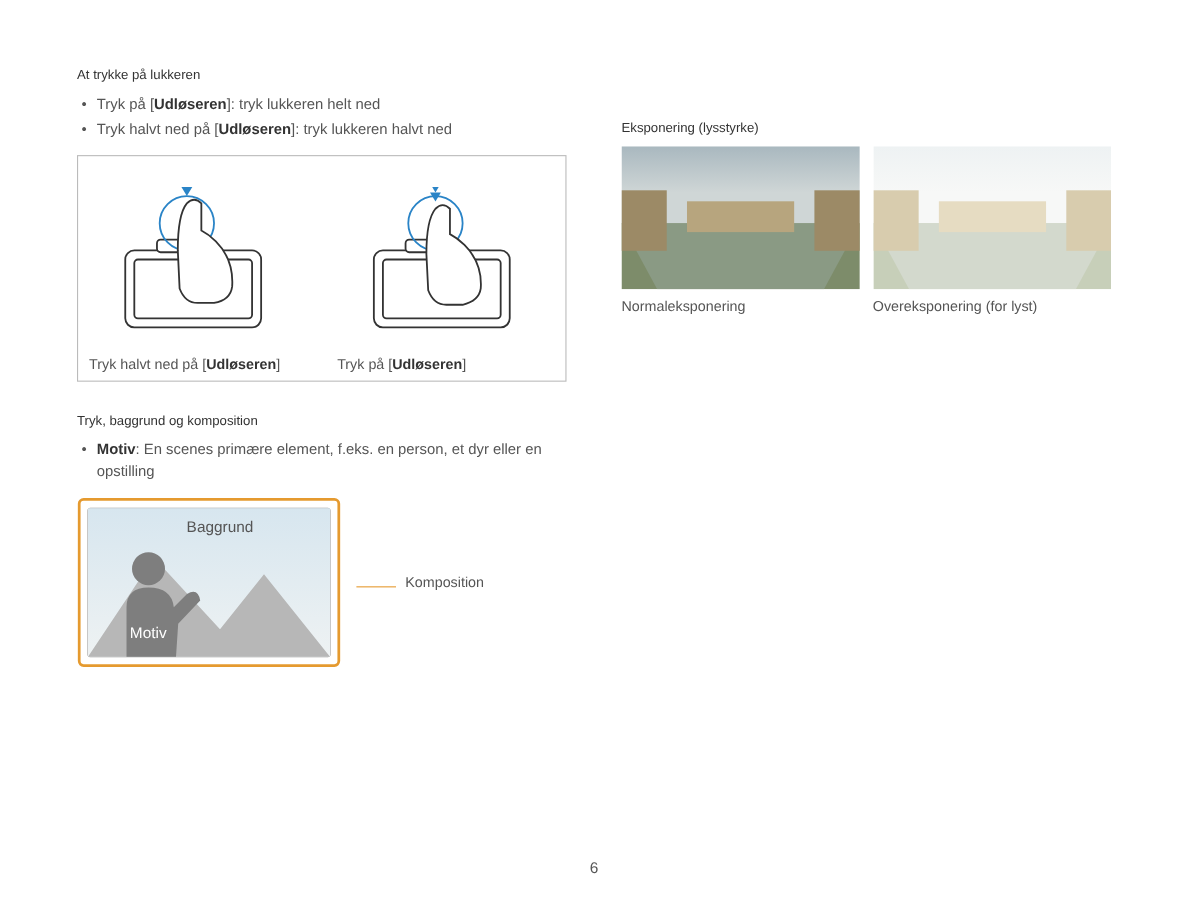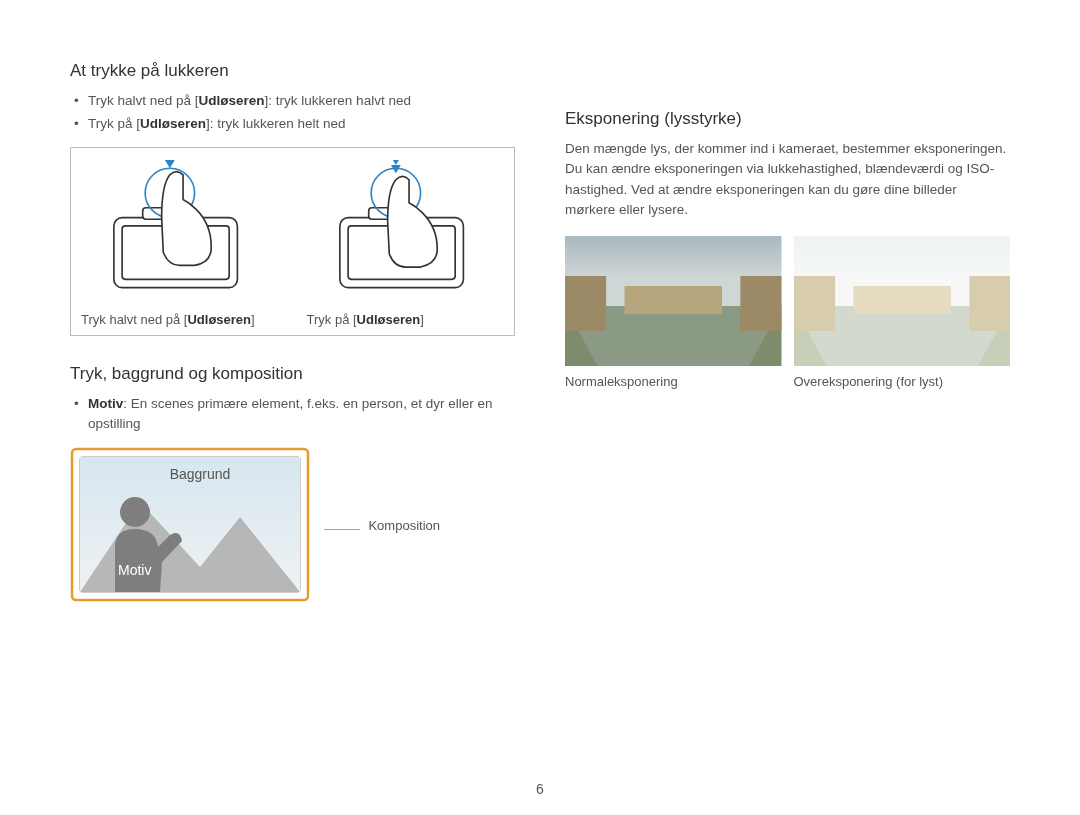--- a/index.html
+++ b/index.html
@@ -19,21 +19,21 @@
   .col { flex: 1; }
   h1.page-title {
     color: #2a84c7;
     font-weight: 300;
     font-size: 26px;
     margin-bottom: 22px;
   }
   h2.section-title {
     color: #333;
     font-weight: 400;
-    font-size: 17px;
+    font-size: 12px;
     margin-bottom: 10px;
     margin-top: 6px;
   }
   ul.bullets { list-style: none; padding-left: 4px; margin-bottom: 14px; }
   ul.bullets li {
     font-size: 13.5px;
     line-height: 1.45;
     color: #555;
     position: relative;
     padding-left: 14px;
@@ -41,21 +41,21 @@
   }
   ul.bullets li::before {
     content: "•";
     position: absolute;
     left: 0;
     color: #555;
   }
   .bold { font-weight: 700; color: #333; }
   .shutter-box {
     border: 1px solid #bbb;
-    padding: 12px 10px 8px 10px;
+    padding: 28px 10px 8px 10px;
     display: flex;
     gap: 28px;
     margin-top: 6px;
   }
   .shutter-col { flex: 1; text-align: left; }
   .shutter-caption { font-size: 13px; color: #555; margin-top: 8px; }
   .shutter-svg { width: 100%; height: 140px; }
   .comp-svg { width: 240px; height: 155px; }
   .comp-row { display: flex; align-items: center; gap: 14px; margin-top: 10px;}
   .comp-label-text { font-size: 13px; color: #555; }
@@ -81,24 +81,24 @@
 </style>
 </head>
 <body>
 
 <div class="page">
   <div class="col">
 
     <h2 class="section-title">At trykke på lukkeren</h2>
     <ul class="bullets">
       <li>
-        <span>Tryk halvt ned på [</span><span class="bold">Udløseren</span><span>]: tryk lukkeren halvt ned</span>
+        <span>Tryk på [</span><span class="bold">Udløseren</span><span>]: tryk lukkeren helt ned</span>
       </li>
       <li>
-        <span>Tryk på [</span><span class="bold">Udløseren</span><span>]: tryk lukkeren helt ned</span>
+        <span>Tryk halvt ned på [</span><span class="bold">Udløseren</span><span>]: tryk lukkeren halvt ned</span>
       </li>
     </ul>
 
     <div class="shutter-box">
       <div class="shutter-col">
         <svg class="shutter-svg" viewBox="0 0 200 170">
 
           <rect x="20" y="70" width="150" height="85" rx="10" fill="#fff" stroke="#333" stroke-width="2"></rect>
           <rect x="30" y="80" width="130" height="65" rx="4" fill="#fff" stroke="#333" stroke-width="2"></rect>
           <rect x="55" y="58" width="50" height="14" rx="4" fill="#fff" stroke="#333" stroke-width="2"></rect>
@@ -161,21 +161,20 @@
       <div>
         <span class="comp-line"></span>
         <span class="comp-label-text" style="margin-left:4px">Komposition</span>
       </div>
     </div>
   </div>
 
   <div class="col">
     <div style="height:48px"></div>
     <h2 class="section-title">Eksponering (lysstyrke)</h2>
-    <p class="para">Den mængde lys, der kommer ind i kameraet, bestemmer eksponeringen. Du kan ændre eksponeringen via lukkehastighed, blændeværdi og ISO-hastighed. Ved at ændre eksponeringen kan du gøre dine billeder mørkere eller lysere.</p>
 
     <div class="exposure-row">
       <div class="exposure-col">
         <svg class="expo-svg" viewBox="0 0 200 130" preserveAspectRatio="none">
           <defs>
             <linearGradient id="skyn" x1="0" y1="0" x2="0" y2="1">
               <stop offset="0%" stop-color="#a9b8bf"></stop>
               <stop offset="60%" stop-color="#cfd6d6"></stop>
             </linearGradient>
           </defs>

